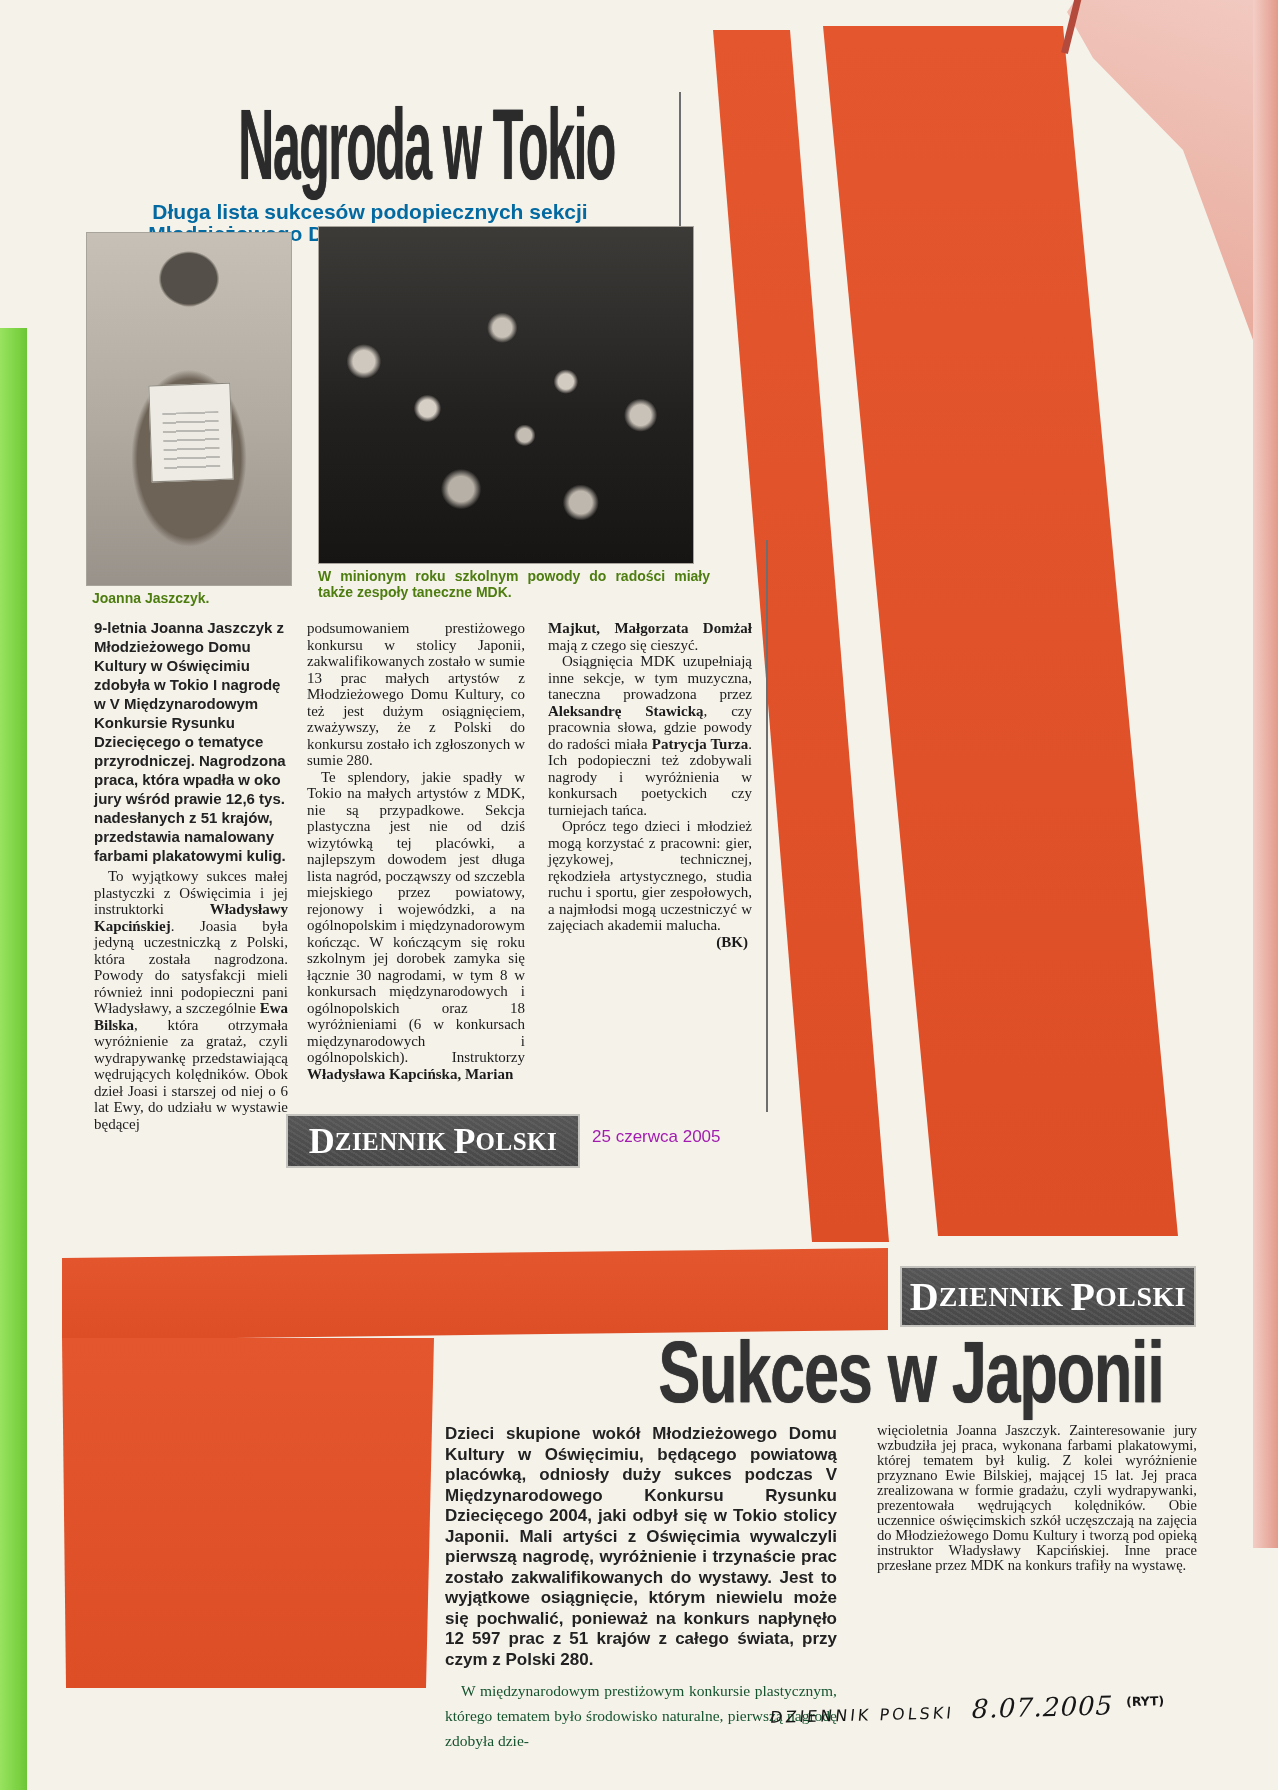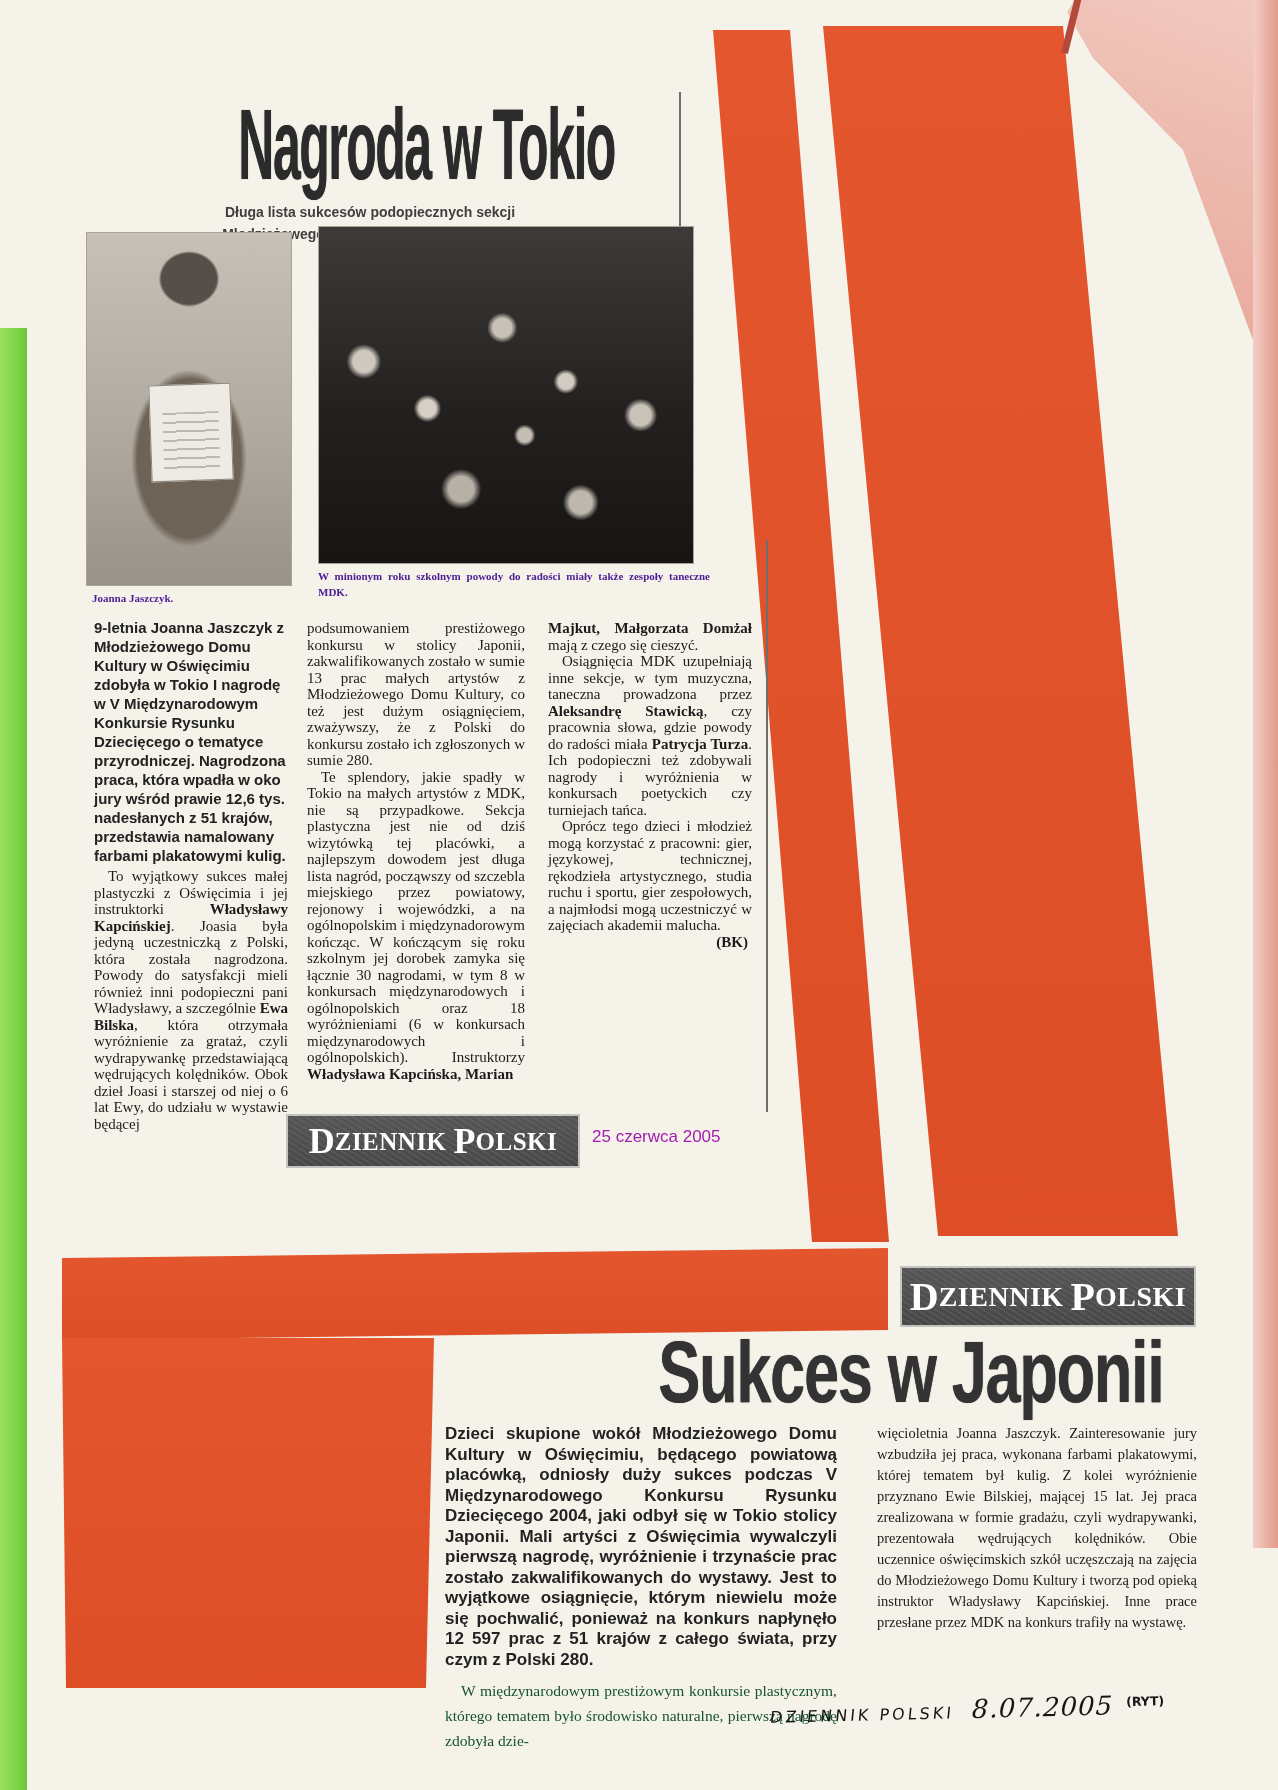--- a/index.html
+++ b/index.html
@@ -32,22 +32,22 @@
   .rule{position:absolute;background:#6e6e6e;}
   .rule-a{left:679px;top:92px;width:2px;height:136px;}
   .rule-b{left:766px;top:540px;width:2px;height:572px;}
 
   
   .h1-wrap{position:absolute;left:50px;top:96px;width:640px;text-align:left;}
   .h1-wrap span{display:inline-block;font-family:"Liberation Sans",sans-serif;font-weight:bold;
       font-size:100px;line-height:96px;letter-spacing:-3px;color:#2b2b2b;white-space:nowrap;
       transform:scaleX(0.5);transform-origin:50% 50%;text-shadow:0 0 1px #3a3a3a;}
   .subtitle{position:absolute;left:95px;top:201px;width:550px;text-align:center;
-      font-family:"Liberation Sans",sans-serif;font-weight:bold;font-size:14px;line-height:22px;
-      color:#404040;}
+      font-family:"Liberation Sans",sans-serif;font-weight:bold;font-size:21px;line-height:22px;
+      color:#0369a1;}
 
   
   .photo{position:absolute;border:1px solid #a9a49b;}
   .photo-left{left:86px;top:232px;width:204px;height:352px;background-color:#b3ada3;
       background-image:
         radial-gradient(ellipse 46px 42px at 50% 13%,#544f48 0 60%,rgba(0,0,0,0) 66%),
         radial-gradient(ellipse 27px 24px at 50% 17%,#a59c90 0 55%,rgba(0,0,0,0) 62%),
         radial-gradient(ellipse 86px 132px at 50% 64%,#6e6357 0 60%,rgba(0,0,0,0) 67%),
         linear-gradient(180deg,#c6c0b6 0%,#b0aaa0 55%,#99928a 100%);}
   .drawing{position:absolute;left:31%;top:43%;width:39%;height:27%;background:#edebe3;
@@ -59,22 +59,22 @@
         radial-gradient(circle 24px at 12% 40%,#cfc8be 0 45%,rgba(0,0,0,0) 72%),
         radial-gradient(circle 19px at 29% 54%,#d6cfc5 0 45%,rgba(0,0,0,0) 72%),
         radial-gradient(circle 21px at 49% 30%,#c8c1b7 0 45%,rgba(0,0,0,0) 72%),
         radial-gradient(circle 17px at 66% 46%,#d2cbc1 0 45%,rgba(0,0,0,0) 72%),
         radial-gradient(circle 23px at 86% 56%,#c9c2b8 0 45%,rgba(0,0,0,0) 72%),
         radial-gradient(circle 28px at 38% 78%,#b7b0a6 0 45%,rgba(0,0,0,0) 72%),
         radial-gradient(circle 25px at 70% 82%,#beb7ad 0 45%,rgba(0,0,0,0) 72%),
         radial-gradient(circle 15px at 55% 62%,#c4bdb3 0 45%,rgba(0,0,0,0) 72%),
         linear-gradient(180deg,#3d3b38 0%,#232120 55%,#161514 100%);}
 
-  .caption{position:absolute;font-family:Liberation Serif, serif;font-weight:bold;
-      font-size:11px;line-height:16px;color:#4c1d95;text-align:justify;}
+  .caption{position:absolute;font-family:Liberation Sans, sans-serif;font-weight:bold;
+      font-size:14px;line-height:16px;color:#4d7c0f;text-align:justify;}
   .cap1{left:92px;top:590px;width:196px;}
   .cap2{left:318px;top:568px;width:392px;}
 
   
   .col{position:absolute;top:618px;font-size:15px;line-height:16.5px;text-align:justify;color:#1b1b1b;}
   .col p{margin:0;text-indent:14px;}
   .col p.first{text-indent:0;}
   .col1{left:94px;width:194px;}
   .col2{left:307px;top:620px;width:218px;}
   .col3{left:548px;top:620px;width:204px;}
@@ -101,21 +101,21 @@
   
   .h2-wrap{position:absolute;left:560px;top:1330px;width:660px;text-align:center;}
   .h2-wrap span{display:inline-block;font-family:"Liberation Sans",sans-serif;font-weight:bold;
       font-size:88px;line-height:84px;letter-spacing:-2px;color:#333;white-space:nowrap;
       transform:scaleX(0.72);transform-origin:50% 50%;text-shadow:0 0 1px #444;}
   .lead2{position:absolute;left:445px;top:1424px;width:392px;
       font-family:"Liberation Sans",sans-serif;font-weight:bold;font-size:17px;line-height:20.5px;
       text-align:justify;color:#222;}
   .lead2-cont{font-family:"Liberation Serif",serif;font-weight:normal;font-size:15.5px;
       line-height:25px;text-indent:16px;margin-top:8px;text-align:justify;color:#14532d;}
-  .rcol2{position:absolute;left:877px;top:1423px;width:320px;font-size:14.5px;line-height:21px;
+  .rcol2{position:absolute;left:877px;top:1423px;width:320px;font-size:14.5px;line-height:15px;
       text-align:justify;color:#1b1b1b;}
   .rcol2 p{margin:0;text-indent:14px;}
   .rcol2 p.first{text-indent:0;}
 
   
   .handwrite{position:absolute;left:770px;top:1694px;transform:rotate(-1.4deg);
       color:#161616;white-space:nowrap;}
   .hw-src{display:inline-block;font-family:"DejaVu Sans",sans-serif;font-size:16px;
       letter-spacing:3px;transform:skewX(-7deg);}
   .hw-date{display:inline-block;font-family:"DejaVu Serif",serif;font-style:italic;

